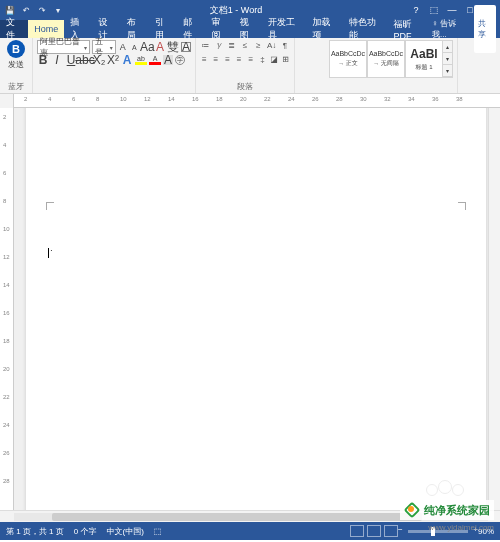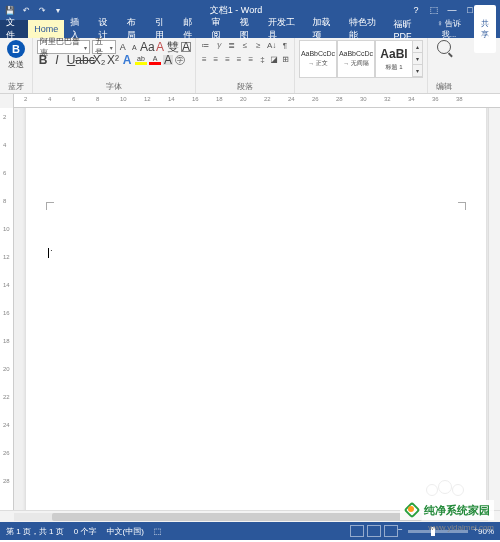--- a/index.html
+++ b/index.html
@@ -9,21 +9,21 @@
 .qat { display: flex; gap: 4px; align-items: center; }
 .qat-btn { width: 12px; height: 12px; display: flex; align-items: center; justify-content: center; opacity: 0.9; }
 .title-center { flex: 1; text-align: center; font-size: 9px; }
 .win-btns { display: flex; gap: 2px; }
 .win-btn { width: 16px; height: 14px; display: flex; align-items: center; justify-content: center; font-size: 9px; }
 
 .menubar { height: 18px; background: #2b579a; display: flex; align-items: stretch; color: #fff; font-size: 9px; }
 .menu-tab { padding: 0 6px; display: flex; align-items: center; cursor: pointer; }
 .menu-tab.file { background: #1e3f73; }
 .menu-tab.active { background: #fef9c3; color: #2b579a; }
-.menu-right { margin-left: auto; display: flex; align-items: center; gap: 8px; padding-right: 4px; font-size: 8px; text-align: center; }
+.menu-right { margin-left: auto; display: flex; align-items: center; gap: 8px; padding-right: 4px; font-size: 8px; }
 .share-btn { background: #fff; color: #2b579a; padding: 13px 4px; border-radius: 2px; font-size: 8px; }
 
 .ribbon { height: 56px; background: #f3f3f3; border-bottom: 1px solid #d4d4d4; display: flex; font-size: 8px; color: #444; }
 .grp { border-right: 1px solid #e0e0e0; padding: 2px 4px 0 4px; display: flex; flex-direction: column; justify-content: space-between; }
 .grp-body { display: flex; gap: 3px; align-items: flex-start; flex: 1; }
 .grp-label { text-align: center; font-size: 8px; color: #666; padding-bottom: 1px; }
 .big-btn { display: flex; flex-direction: column; align-items: center; gap: 1px; width: 24px; }
 .big-ico { width: 18px; height: 18px; border: 1px solid #c8a15a; background: linear-gradient(#fdf3d8,#f5d385); border-radius: 2px; }
 .bt-ico { width: 18px; height: 18px; background: #0a57b5; border-radius: 50%; display: flex; align-items: center; justify-content: center; color: #fff; font-size: 11px; font-weight: bold; }
 .font-col { display: flex; flex-direction: column; gap: 0; width: 154px; }
@@ -33,21 +33,21 @@
 .sm-btn { width: 12px; height: 12px; display: flex; align-items: center; justify-content: center; font-size: 12px; color: #444; }
 .sm-btn.b { font-weight: bold; }
 .sm-btn.i { font-style: italic; }
 .sm-btn.u { text-decoration: underline; }
 .sm-btn.s { text-decoration: line-through; }
 .hl { width: 12px; height: 10px; border-bottom: 3px solid #ffff00; font-size: 7px; display:flex;align-items:flex-start;justify-content:center;}
 .fc { width: 12px; height: 10px; border-bottom: 3px solid #ff0000; font-size: 7px; display:flex;align-items:flex-start;justify-content:center;}
 .para-col { display: flex; flex-direction: column; gap: 3px; width: 90px; }
 .para-row { display: flex; gap: 3px; }
 .pb { width: 11px; height: 11px; display: flex; align-items: center; justify-content: center; font-size: 8px; color: #555; }
-.styles-row { display: flex; gap: 0; height: 38px; }
+.styles-row { display: flex; gap: 0; height: 38px; margin-left: 30px; }
 .style-box { width: 38px; border: 1px solid #d4d4d4; background: #fff; display: flex; flex-direction: column; align-items: center; justify-content: center; font-size: 6px; cursor: pointer; }
 .style-box .prev { font-size: 7px; margin-bottom: 2px; color: #333; }
 .style-box.big .prev { font-size: 12px; font-weight: bold; }
 .style-scroll { width: 10px; display: flex; flex-direction: column; border: 1px solid #d4d4d4; border-left: none; }
 .style-scroll div { flex: 1; display: flex; align-items: center; justify-content: center; font-size: 6px; background: #f3f3f3; border-bottom: 1px solid #d4d4d4; }
 .edit-col { display: flex; flex-direction: column; align-items: center; gap: 1px; width: 24px; }
 .find-ico { width: 14px; height: 14px; border: 1.5px solid #555; border-radius: 50%; position: relative; }
 .find-ico::after { content: ''; position: absolute; width: 5px; height: 1.5px; background: #555; bottom: -2px; right: -3px; transform: rotate(45deg); }
 
 .ruler-h { height: 14px; background: #fff; border-bottom: 1px solid #ccc; display: flex; font-size: 6px; color: #888; align-items: center; position: relative; }
@@ -169,21 +169,20 @@
           <div class="sm-btn">X₂</div>
           <div class="sm-btn">X²</div>
           <div class="sm-btn" style="color:#3a7bd5;font-weight:bold">A</div>
           <div class="hl">ab</div>
           <div class="fc">A</div>
           <div class="sm-btn" style="background:#ddd;width:10px;height:10px">A</div>
           <div class="sm-btn" style="border:1px solid #888;border-radius:50%;width:10px;height:10px;font-size:6px">字</div>
         </div>
       </div>
     </div>
-    <div class="grp-label">字体</div>
   </div>
 
   <div class="grp">
     <div class="grp-body">
       <div class="para-col">
         <div class="para-row">
           <div class="pb">≔</div>
           <div class="pb">⅟</div>
           <div class="pb">≣</div>
           <div class="pb">≤</div>
@@ -223,28 +222,20 @@
         </div>
         <div class="style-scroll">
           <div>▴</div>
           <div>▾</div>
           <div>▾</div>
         </div>
       </div>
     </div>
   </div>
 
-  <div class="grp" style="border-right:none">
-    <div class="grp-body">
-      <div class="edit-col">
-        <div class="find-ico"></div>
-      </div>
-    </div>
-    <div class="grp-label">编辑</div>
-  </div>
 </div>
 
 <div class="ruler-h">
   <div class="corner"></div>
   <div class="ticks" id="ruler-ticks">
       <span style="left: 10px;">2</span>
       <span style="left: 34px;">4</span>
       <span style="left: 58px;">6</span>
       <span style="left: 82px;">8</span>
       <span style="left: 106px;">10</span>

